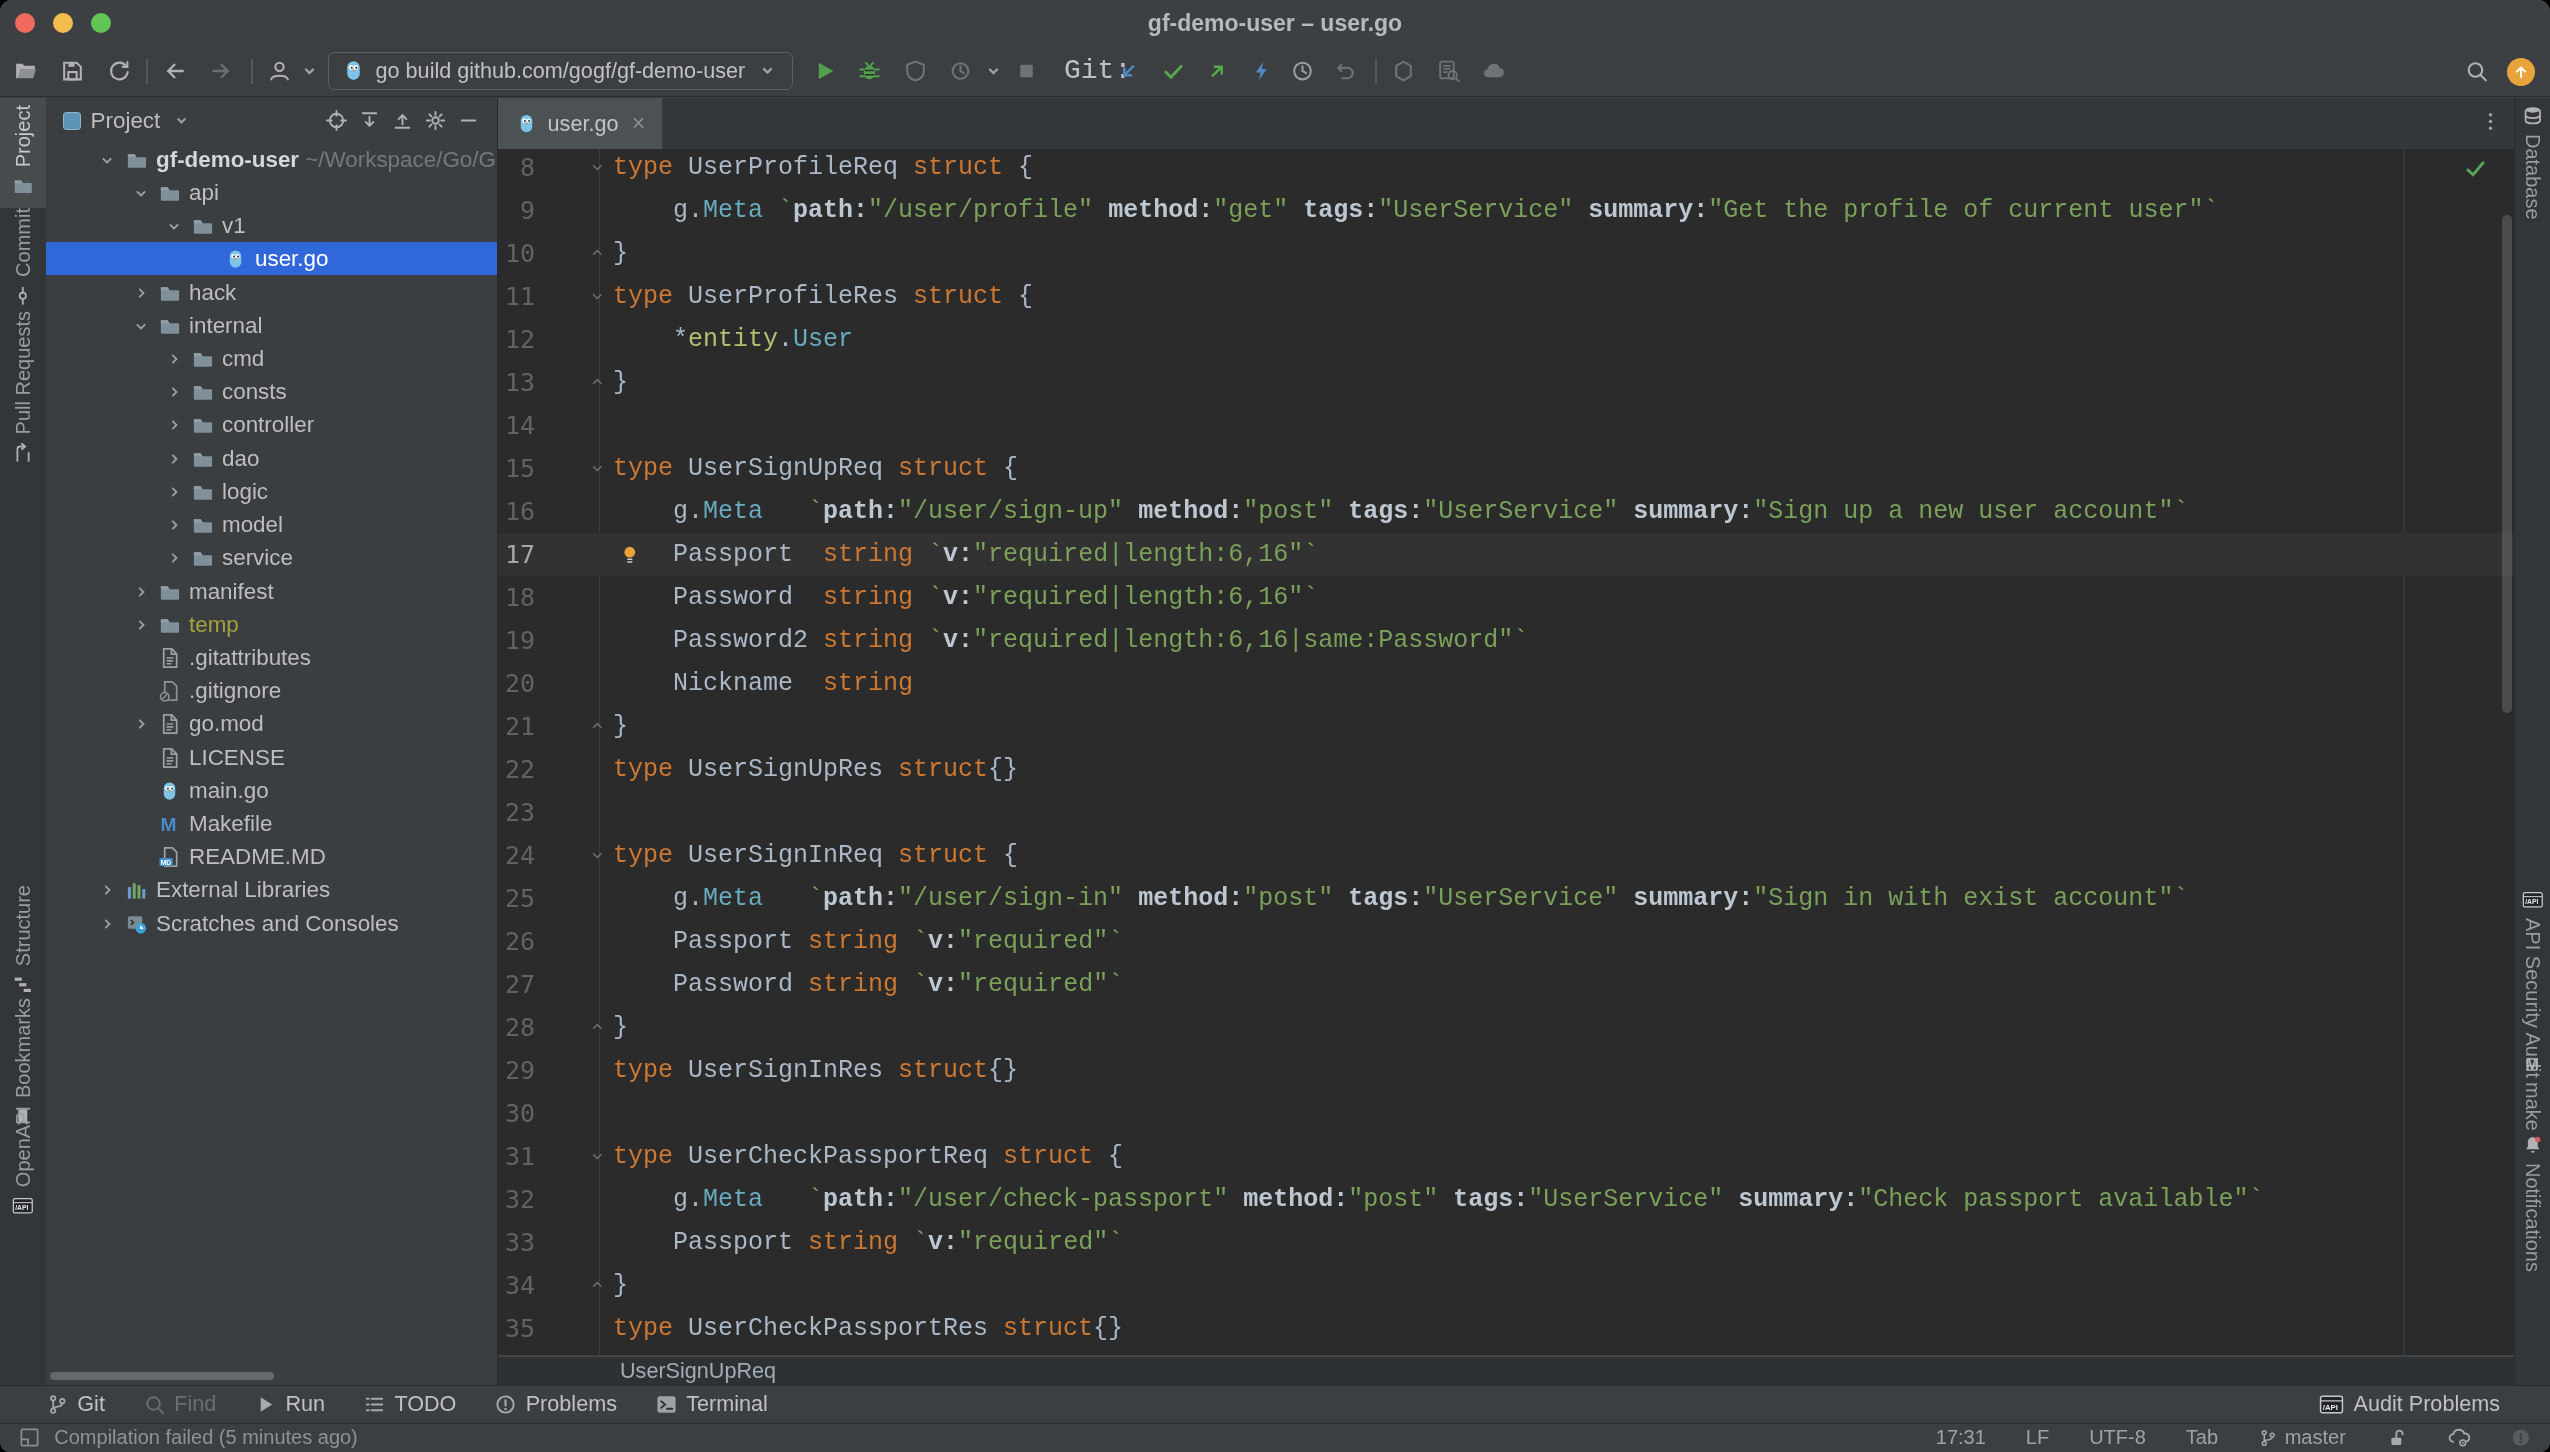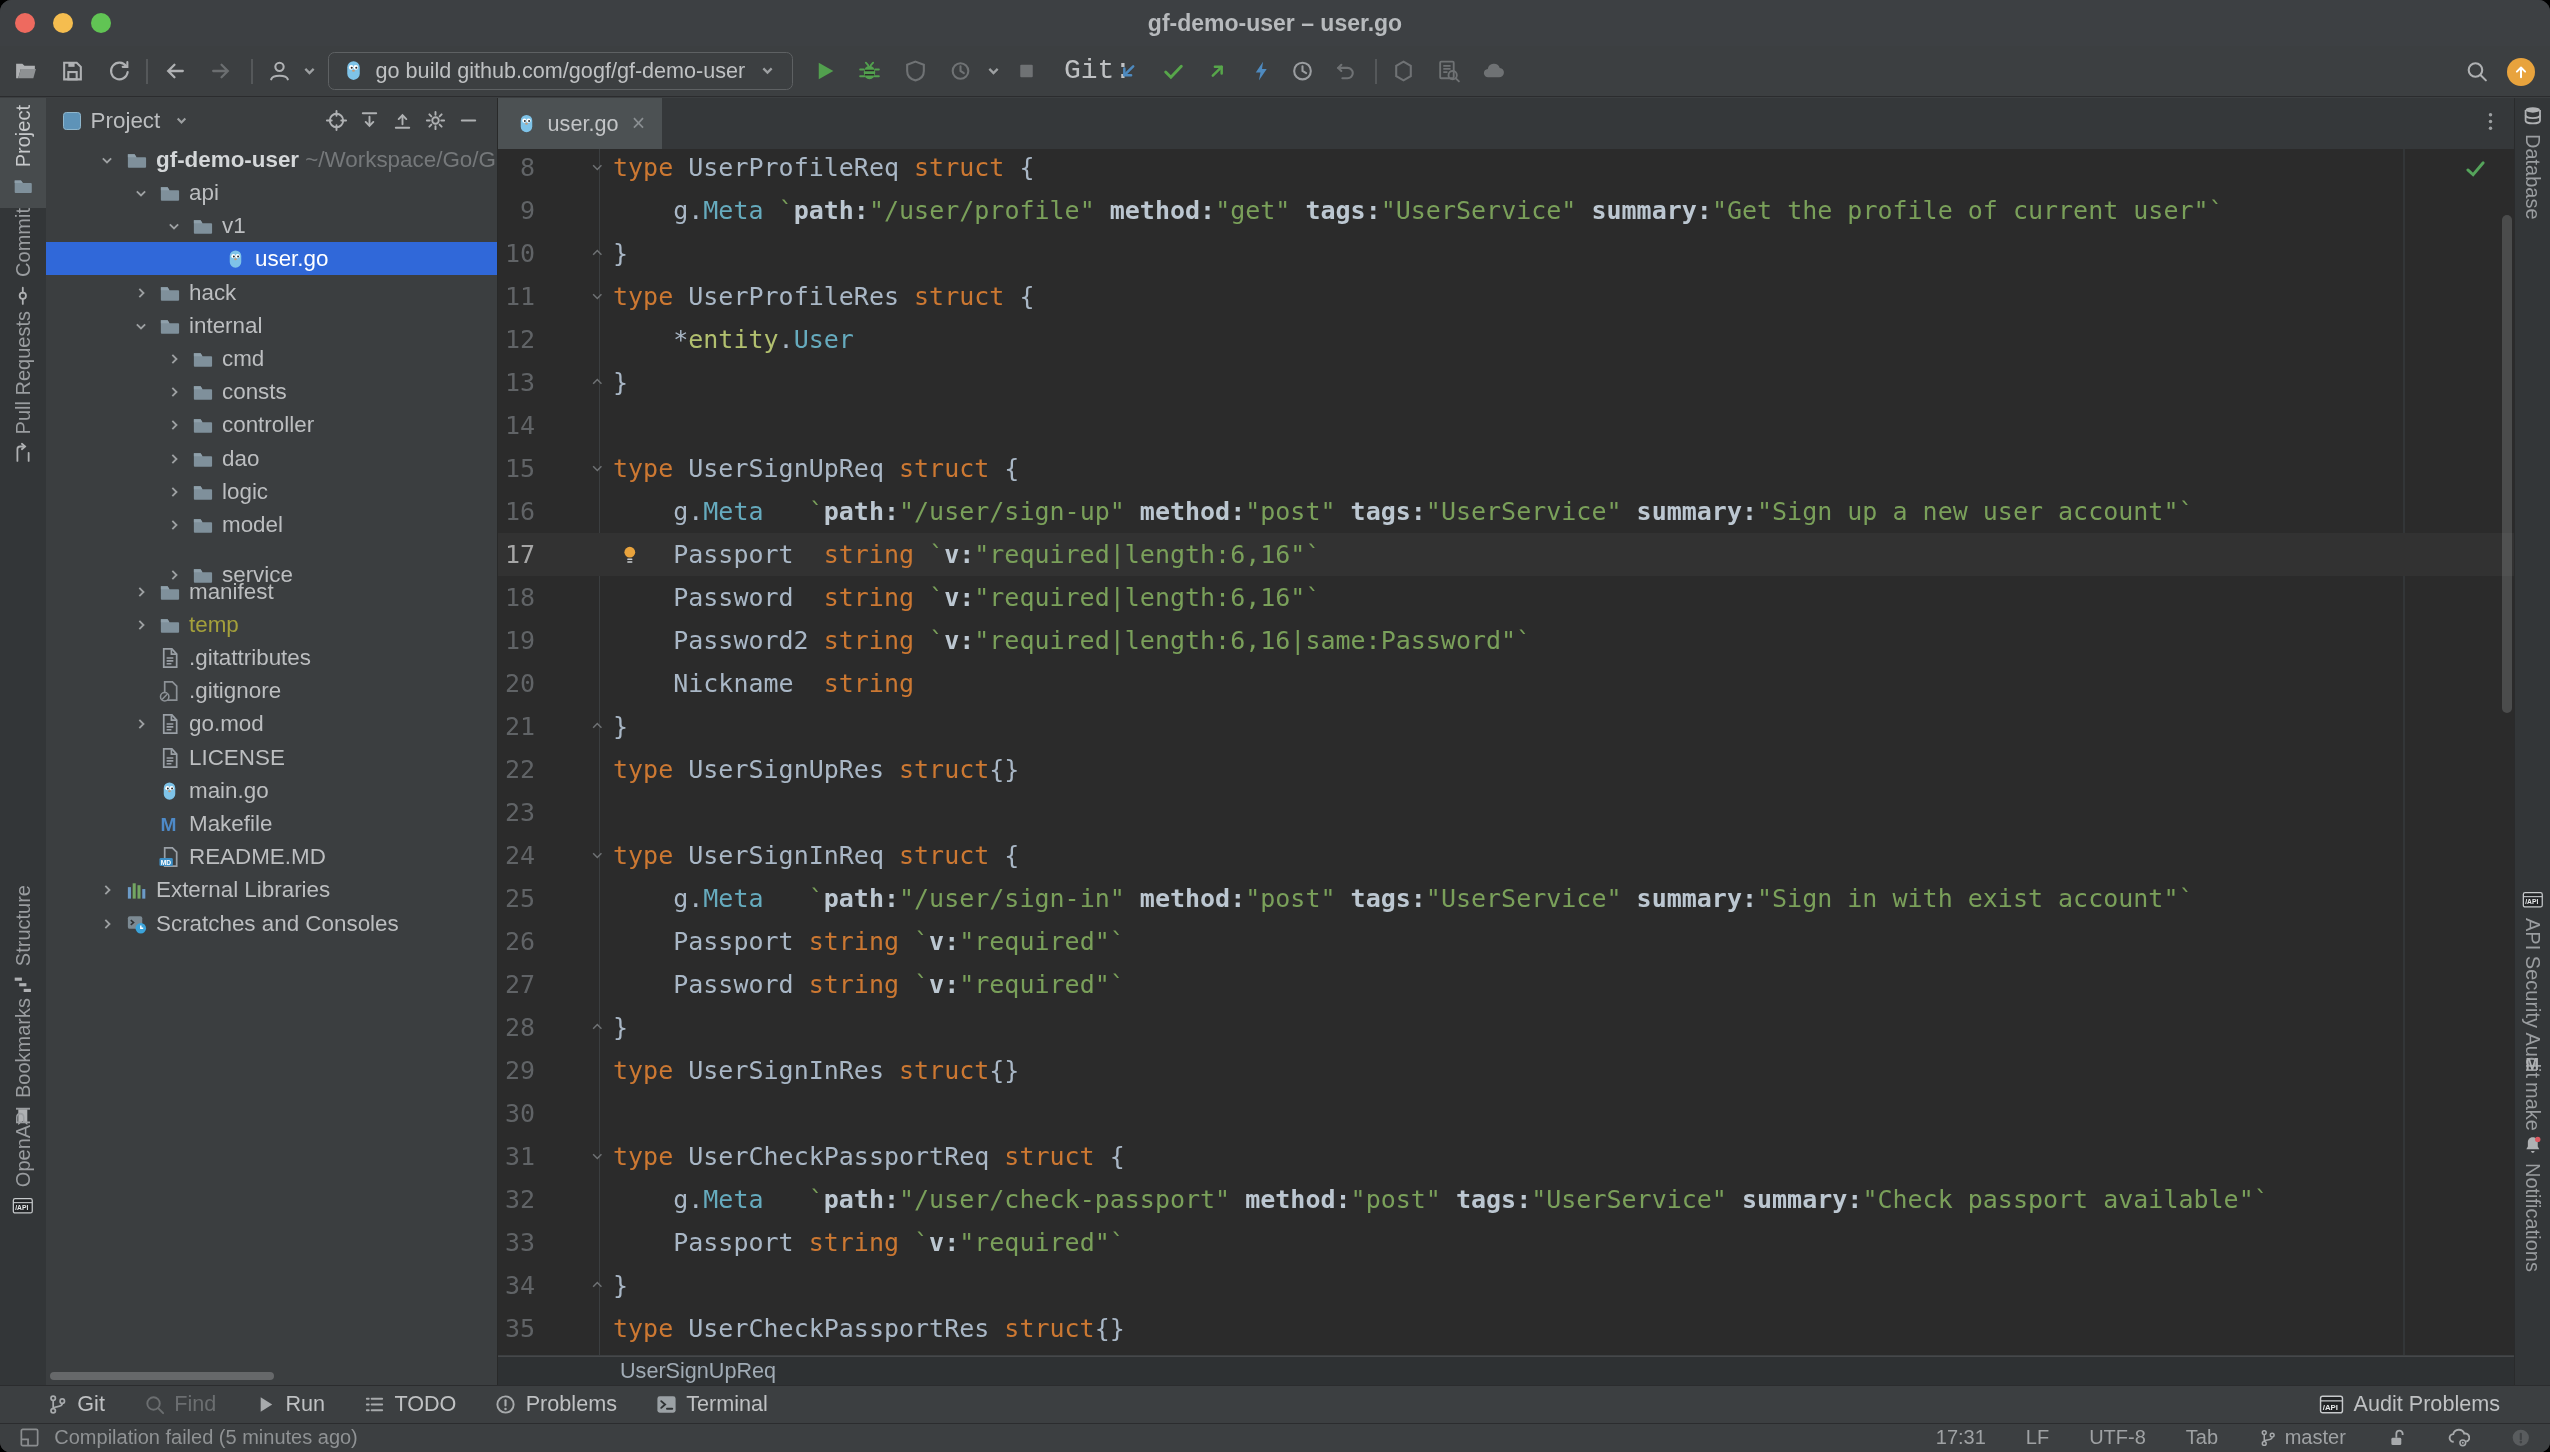--- a/index.html
+++ b/index.html
@@ -71,21 +71,21 @@
   .editor{position:absolute;top:51px;bottom:30px;left:0;right:0;background:#2B2B2B;overflow:hidden;}
   .gutterline{position:absolute;left:101px;top:0;bottom:0;width:0.8px;background:#3B3E40;}
   .marginguide{position:absolute;left:1905px;top:0;bottom:0;width:1.7px;background:#333638;}
   #code-lines{position:relative;margin-top:-3.3px;font-family:"DejaVu Sans Mono",monospace;font-size:25px;line-height:43px;}
   .cline{position:relative;height:43px;white-space:pre;}
   .cline.cur{background:var(--current_line);}
   .lnum{position:absolute;left:0;width:37px;text-align:right;color:#606366;}
   .cline.cur .lnum{color:#A6A6A6;}
   .fold{position:absolute;left:91px;top:50%;transform:translateY(-50%);}
   .bulb{position:absolute;left:121px;top:50%;transform:translateY(-50%);}
-  .ctext{position:absolute;left:115px;top:0;}
+  .ctext{position:absolute;left:115px;top:0;font-family:Liberation Mono, monospace;}
   .tk-k{color:var(--kw);} .tk-t{color:var(--txt);} .tk-s{color:var(--str);}
   .tk-m{color:var(--meta);} .tk-p{color:var(--pkg);} .tk-y{color:var(--tagkey);font-weight:600;}
   .echeck{position:absolute;right:28px;top:8.3px;}
   .vthumb{position:absolute;right:3.3px;top:66px;width:10px;height:498px;border-radius:5px;background:rgba(170,174,177,.25);}
   .breadcrumb{position:absolute;bottom:0;left:0;right:0;height:28px;background:#2E3133;border-top:1.7px solid #46484A;
     font-size:21.6px;line-height:28px;color:#A0ABB5;padding-left:122px;}
   
   .bottombar{position:absolute;top:1385px;left:0;right:0;height:37px;background:#3C3F41;border-top:1.7px solid #2B2C2E;
     display:flex;align-items:center;padding-left:46px;gap:38px;font-size:21.6px;color:#BFC1C3;box-sizing:border-box;}
   .bitem{display:flex;align-items:center;gap:8.3px;}
@@ -541,21 +541,21 @@
               </svg>
             </span>
             <span class="ticn" style="left:145px" data-name="folder-icon">
               <svg width="23" height="23" viewBox="0 0 24 24" xmlns="http://www.w3.org/2000/svg">
                 <path d="M3 6h7l2 3h9a1 1 0 011 1v9a1 1 0 01-1 1H4a1 1 0 01-1-1V6z" fill="#7F909B"></path>
                 <path d="M3 6h7l2 3H3z" fill="#8FA0AB"></path>
               </svg>
             </span>
             <span class="tlabel" style="left:176px" data-name="tree-item-label">model</span>
           </div>
-          <div class="trow" data-name="tree-item-service" style="top: 460px;">
+          <div class="trow" data-name="tree-item-service" style="top: 443px;">
             <span class="ticn" style="left:118px" data-name="chevron-right-icon">
               <svg width="20" height="20" viewBox="0 0 24 24" xmlns="http://www.w3.org/2000/svg">
                 <polyline points="10,7 15,12 10,17" stroke="#9DA0A2" stroke-width="2.2" fill="none"></polyline>
               </svg>
             </span>
             <span class="ticn" style="left:145px" data-name="folder-icon">
               <svg width="23" height="23" viewBox="0 0 24 24" xmlns="http://www.w3.org/2000/svg">
                 <path d="M3 6h7l2 3h9a1 1 0 011 1v9a1 1 0 01-1 1H4a1 1 0 01-1-1V6z" fill="#7F909B"></path>
                 <path d="M3 6h7l2 3H3z" fill="#8FA0AB"></path>
               </svg>

